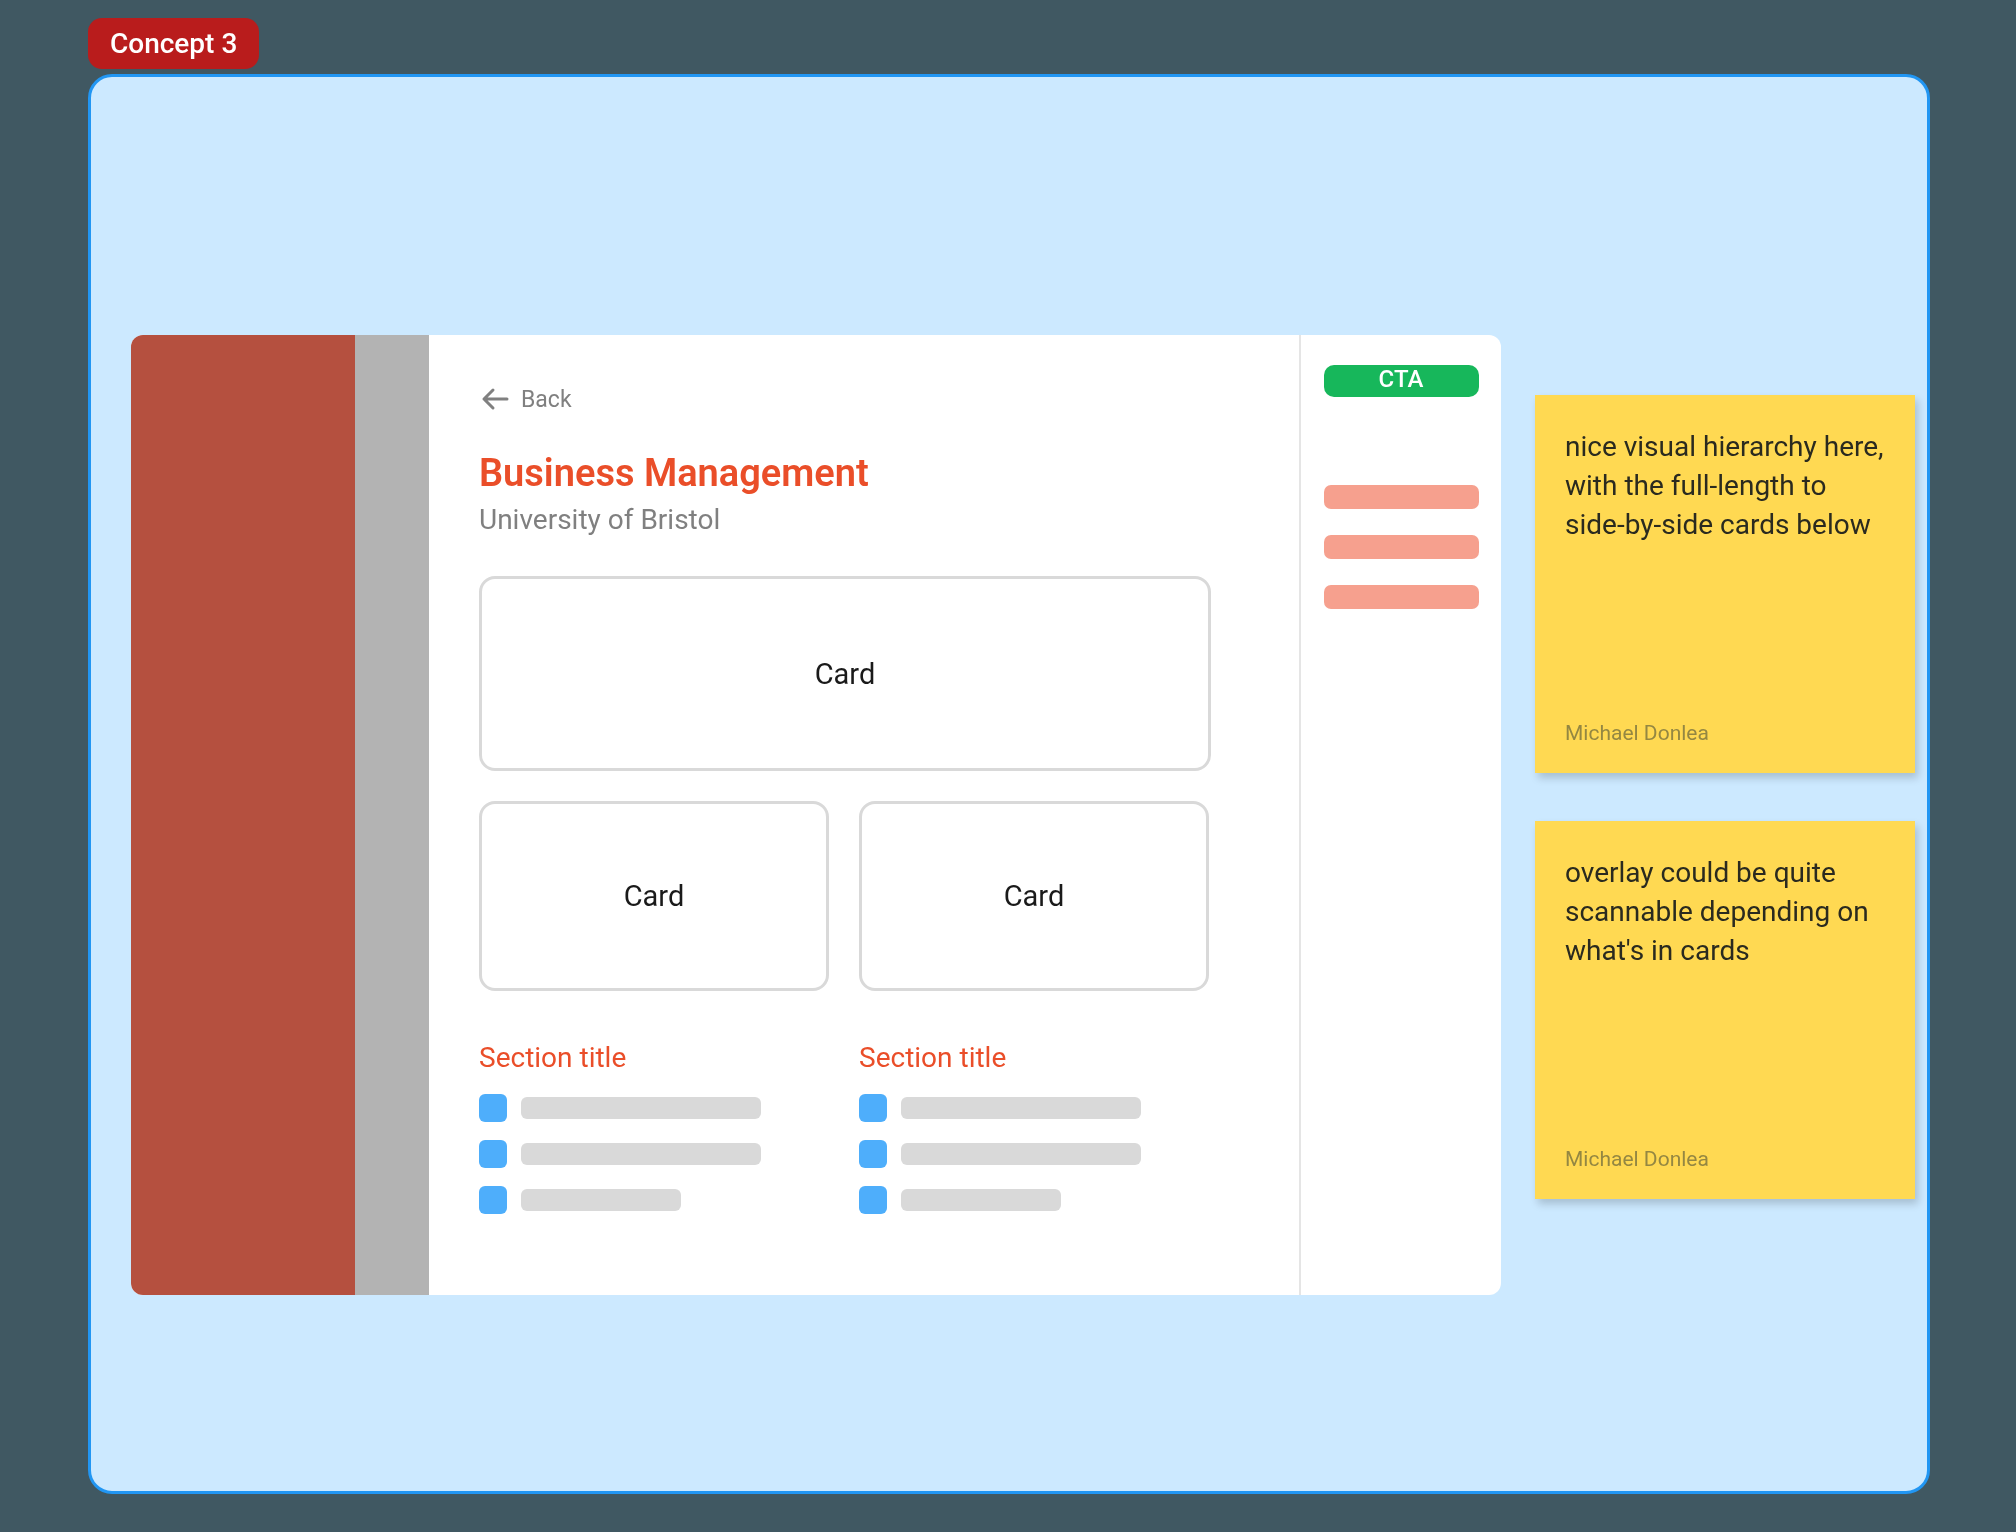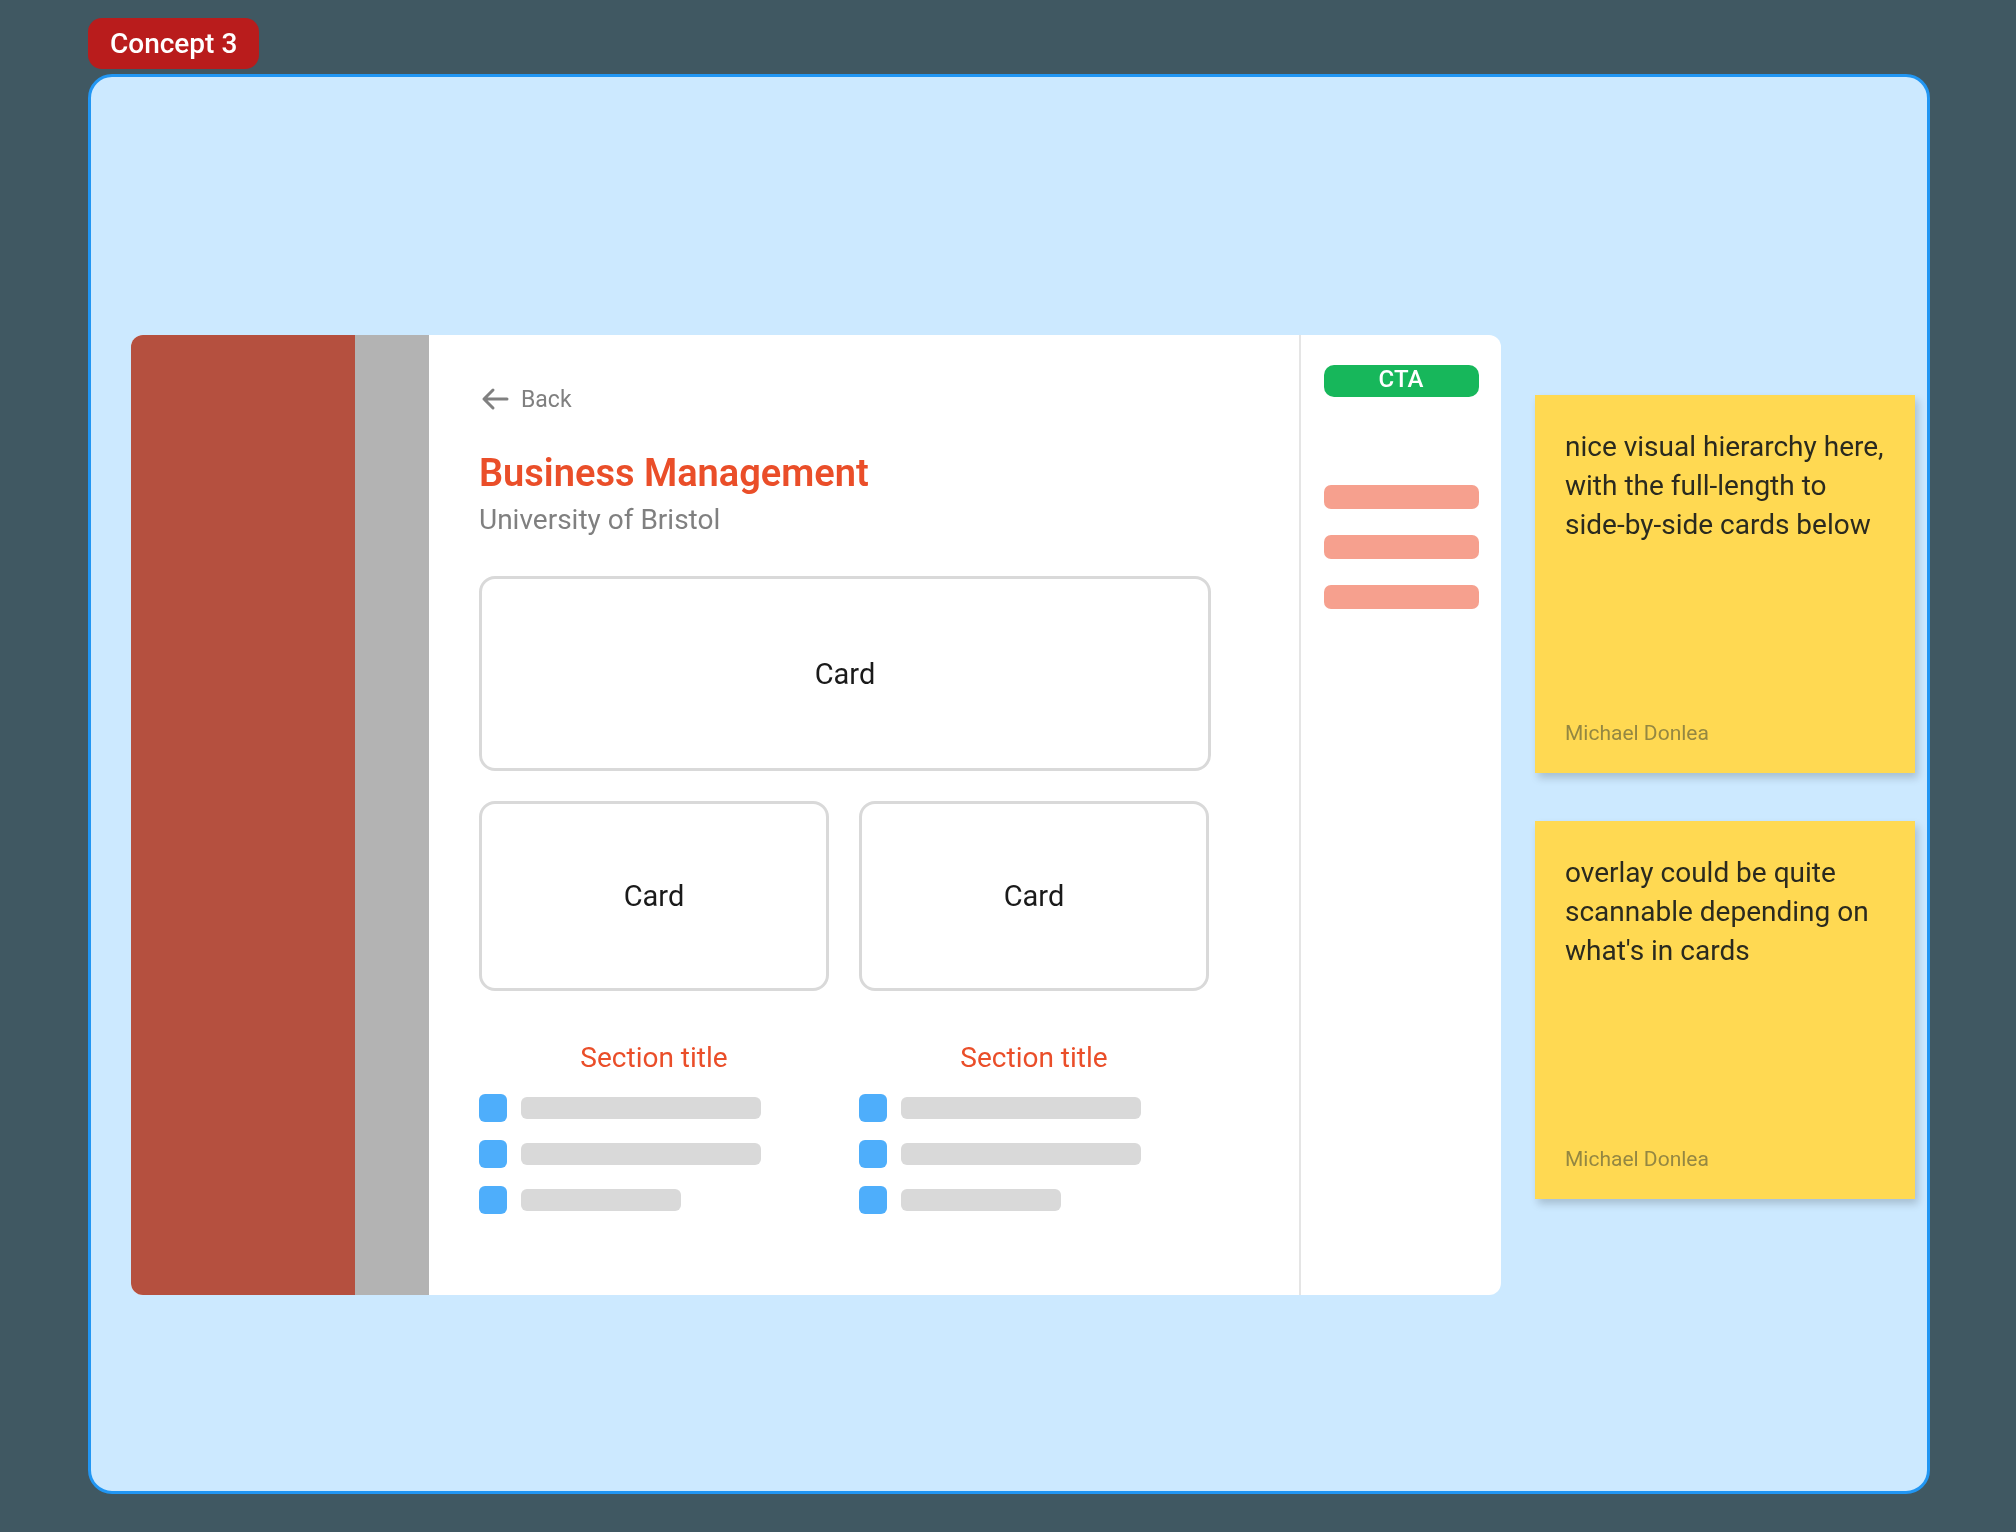--- a/index.html
+++ b/index.html
@@ -145,21 +145,20 @@
     }
     
     .section-col {
       width: 350px;
     }
     
     .section-title {
       font-size: 28px;
       color: #EA4E29;
       margin-bottom: 20px;
-      text-align: center;
     }
     
     .list-item {
       display: flex;
       align-items: center;
       gap: 14px;
       margin-bottom: 18px;
     }
     
     .list-bullet {

